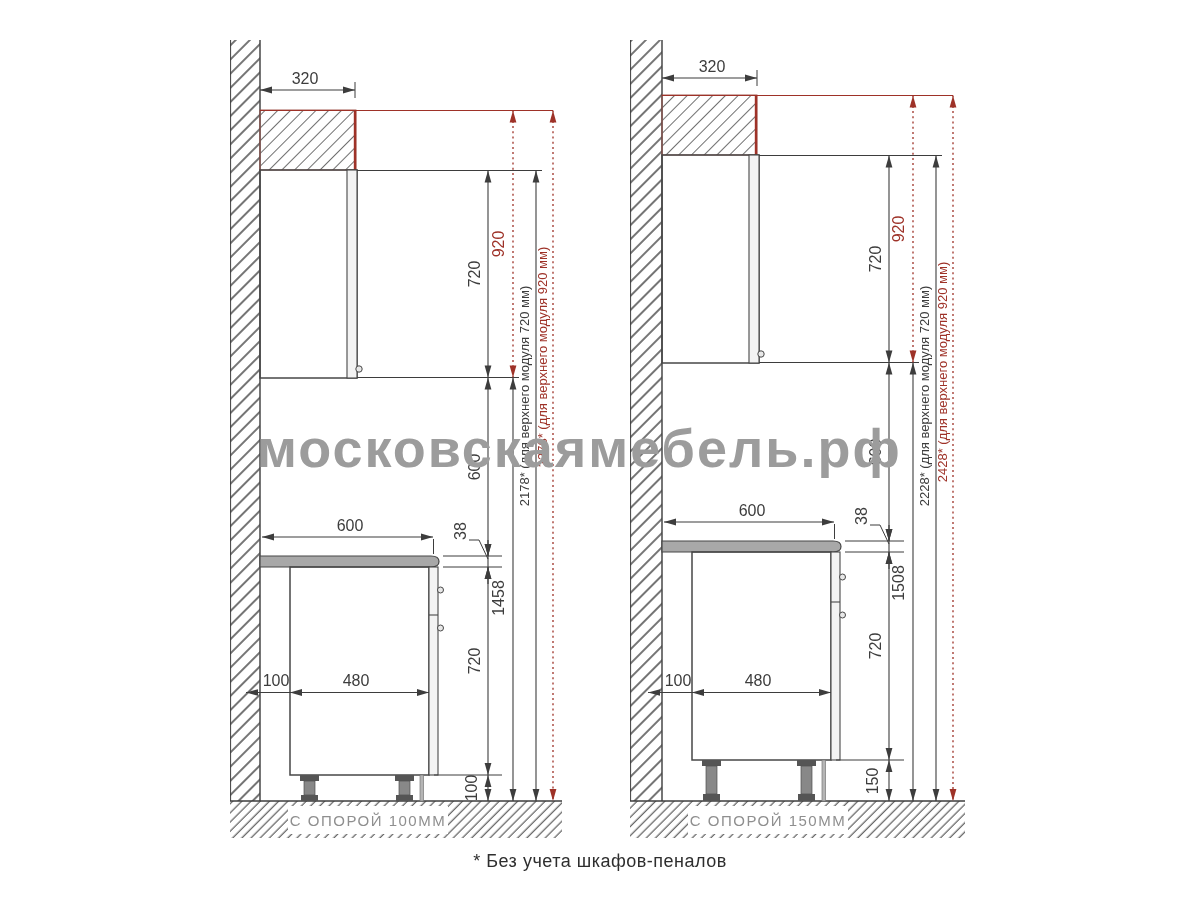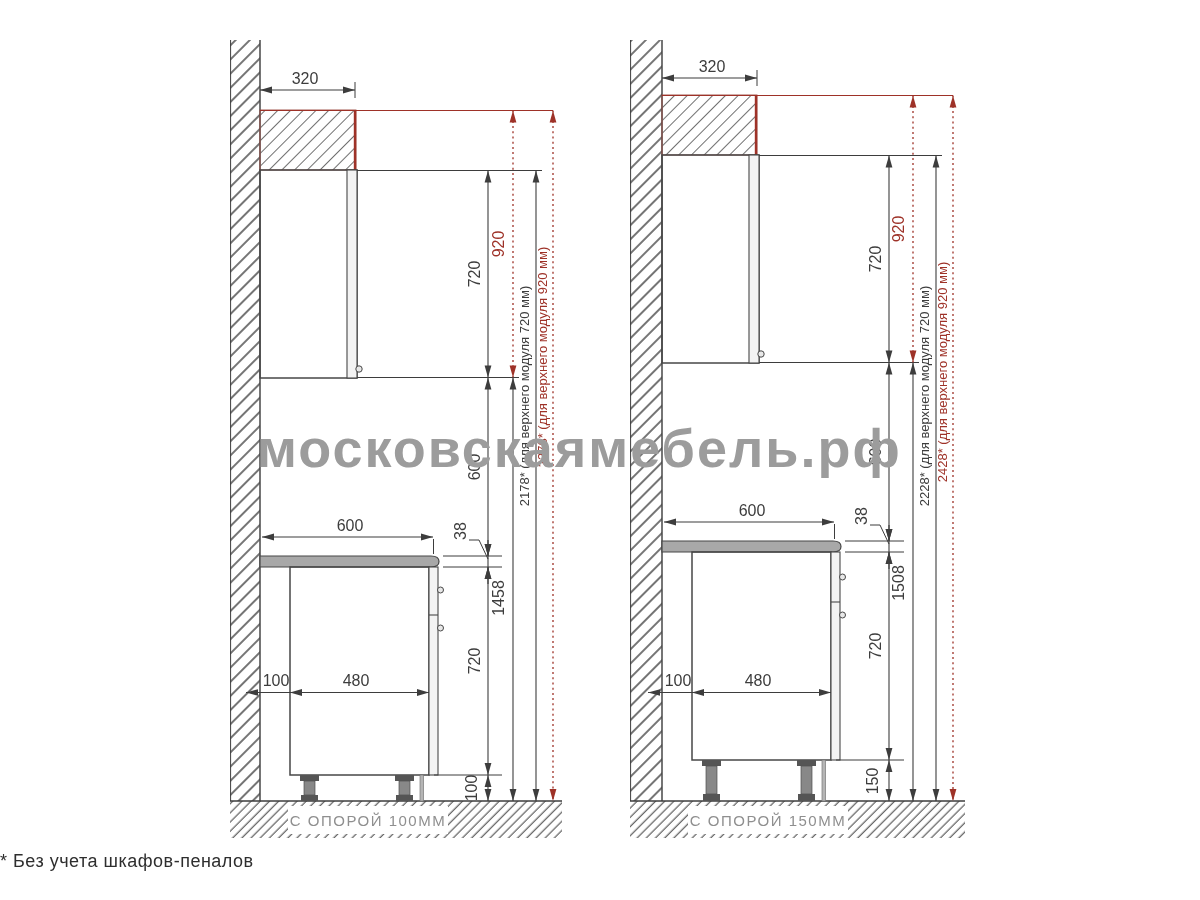--- a/index.html
+++ b/index.html
@@ -11,21 +11,21 @@
   .dim{stroke:#3d3d3d;stroke-width:1.1;fill:none;}
   .dimr{stroke:#9e3228;stroke-width:1.3;fill:none;stroke-dasharray:2 3.2;}
   .refl{stroke:#3d3d3d;stroke-width:1.1;fill:none;}
   .dtxt{font-family:"Liberation Sans",sans-serif;font-size:16px;fill:#3d3d3d;text-anchor:middle;}
   .small{font-size:13px;}
   .rtx{fill:#9e3228;}
   .cap{font-family:"Liberation Sans",sans-serif;font-size:15px;fill:#8f8f8f;
        letter-spacing:1.5px;text-anchor:middle;}
   #watermark{position:absolute;left:257px;top:421px;font-size:54px;font-weight:bold;
              color:#9c9c9c;letter-spacing:2px;white-space:nowrap;z-index:5;line-height:1;}
-  #footnote{position:absolute;left:0;top:851px;width:100%;font-size:18px;
+  #footnote{position:absolute;left:0;top:851px;width:100%;text-align:center;font-size:18px;
             color:#2e2e2e;letter-spacing:.5px;z-index:4;}
 </style>
 </head>
 <body>
 
 <div id="canvas">
 <svg width="1200" height="900" viewBox="0 0 1200 900">
   <defs>
     <pattern id="hatchW" width="10" height="10" patternUnits="userSpaceOnUse" patternTransform="rotate(45)">
       <line x1="5" y1="0" x2="5" y2="10" stroke="#3a3a3a" stroke-width="1.4"></line>

